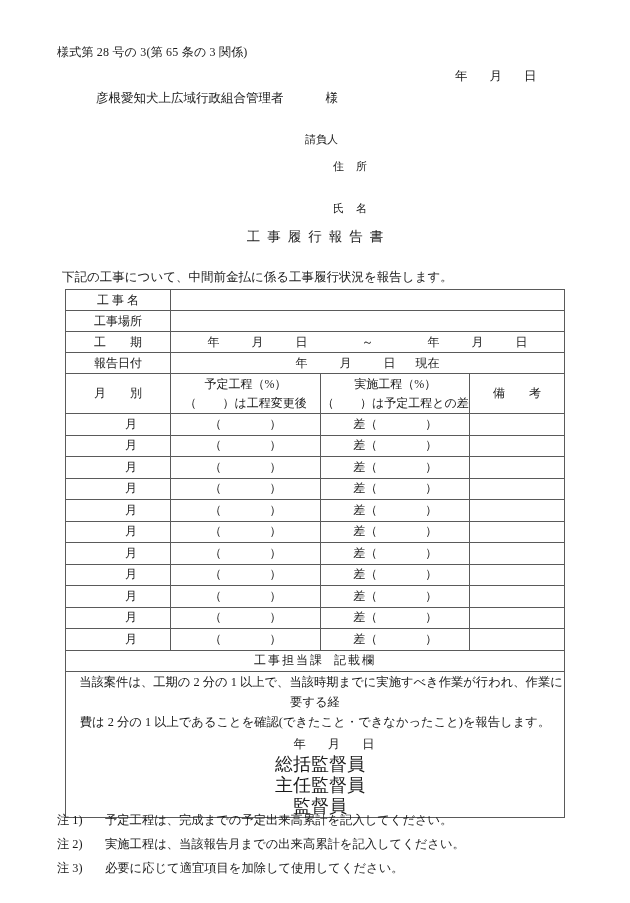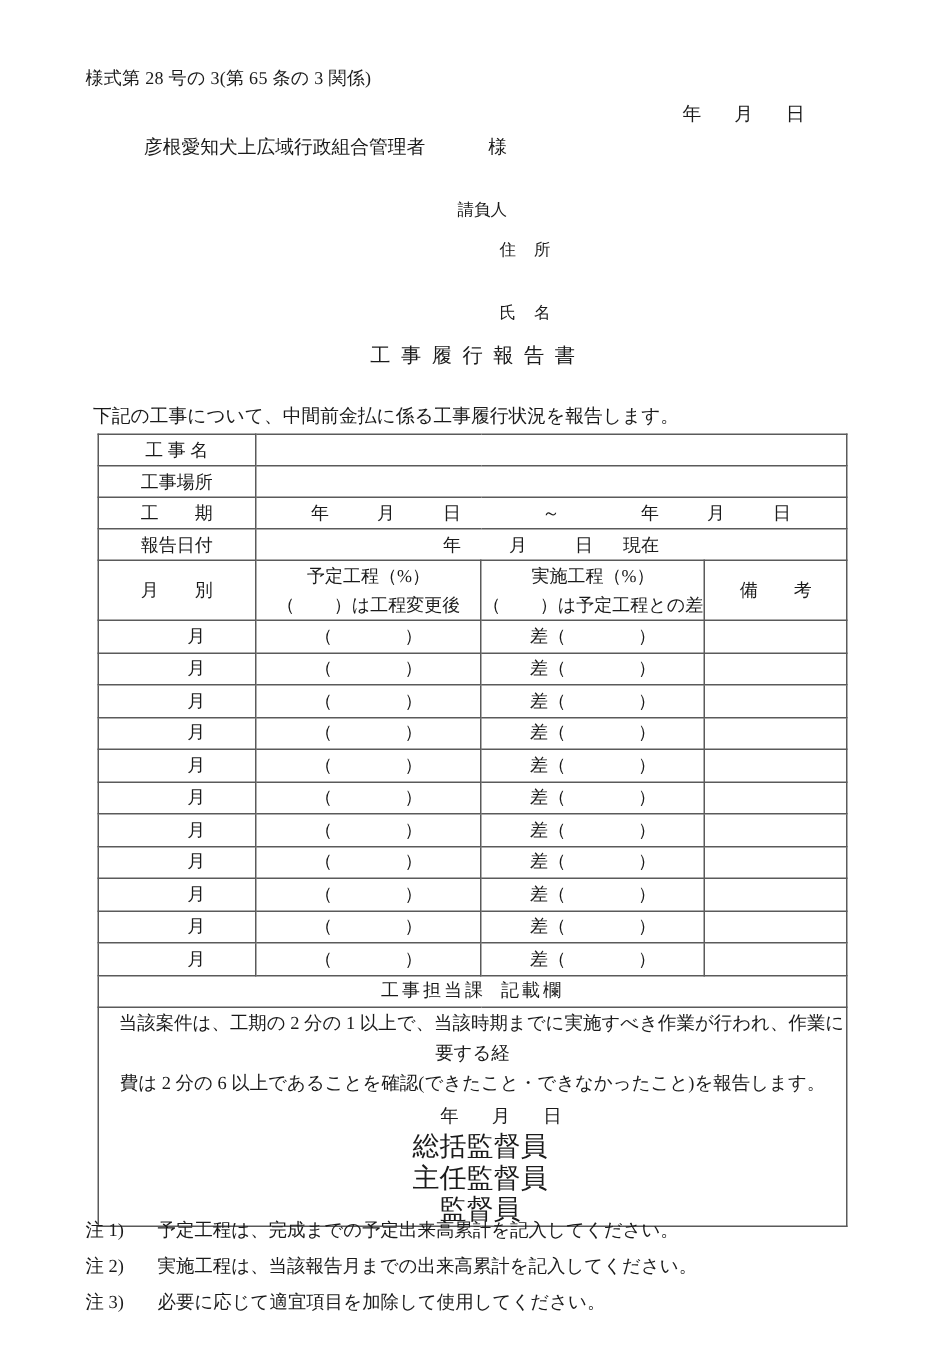--- a/index.html
+++ b/index.html
@@ -278,21 +278,21 @@
 
       <tr>
         <td colspan="4" class="sec-title">
           <span class="sec-title-inner"><span>工事担当課</span><span class="tgap"></span><span>記載欄</span></span>
         </td>
       </tr>
 
       <tr>
         <td colspan="4" class="stmt-cell">
           <p class="stmt-p">当該案件は、工期の 2 分の 1 以上で、当該時期までに実施すべき作業が行われ、作業に要する経</p>
-          <p class="stmt-p2">費は 2 分の 6 以上であることを確認(できたこと・できなかったこと)を報告します。</p>
+          <p class="stmt-p2">費は 2 分の 1 以上であることを確認(できたこと・できなかったこと)を報告します。</p>
           <p class="stmt-date"><span>年</span><span class="sp"></span><span>月</span><span class="sp"></span><span>日</span></p>
           <p class="sig">総括監督員</p>
           <p class="sig">主任監督員</p>
           <p class="sig">監督員</p>
         </td>
       </tr>
     </tbody>
   </table>
 
   <div class="notes">

